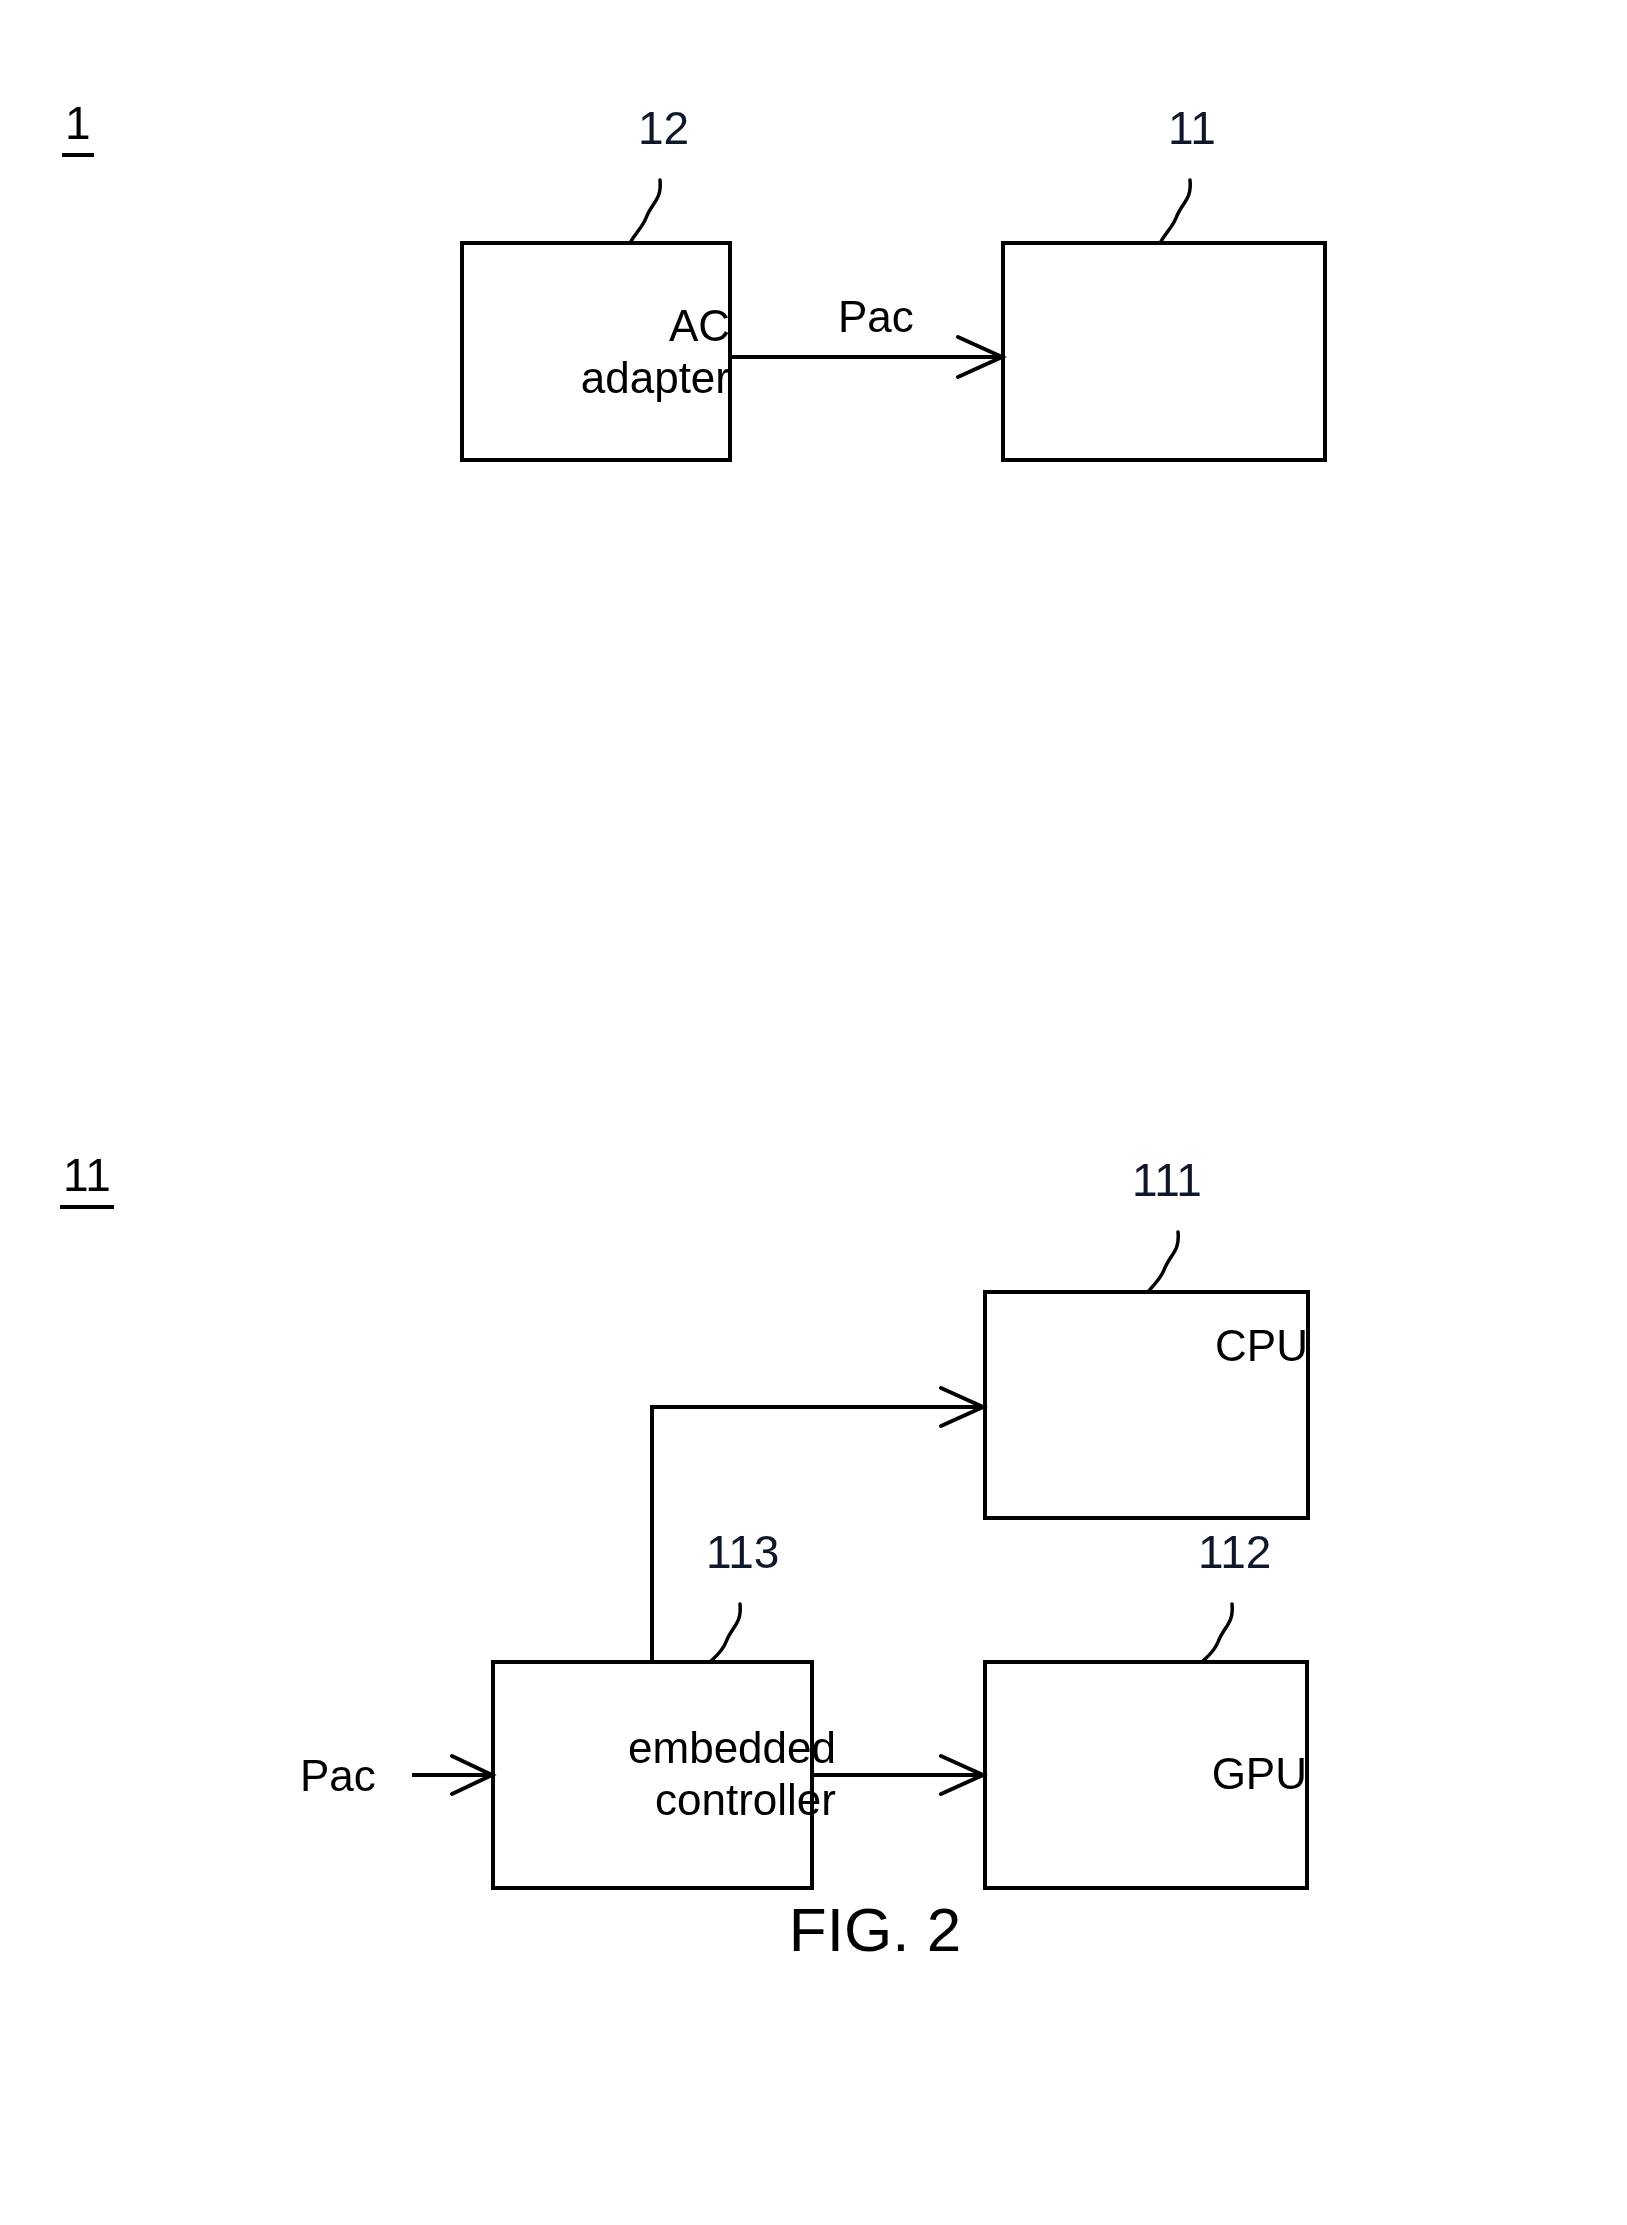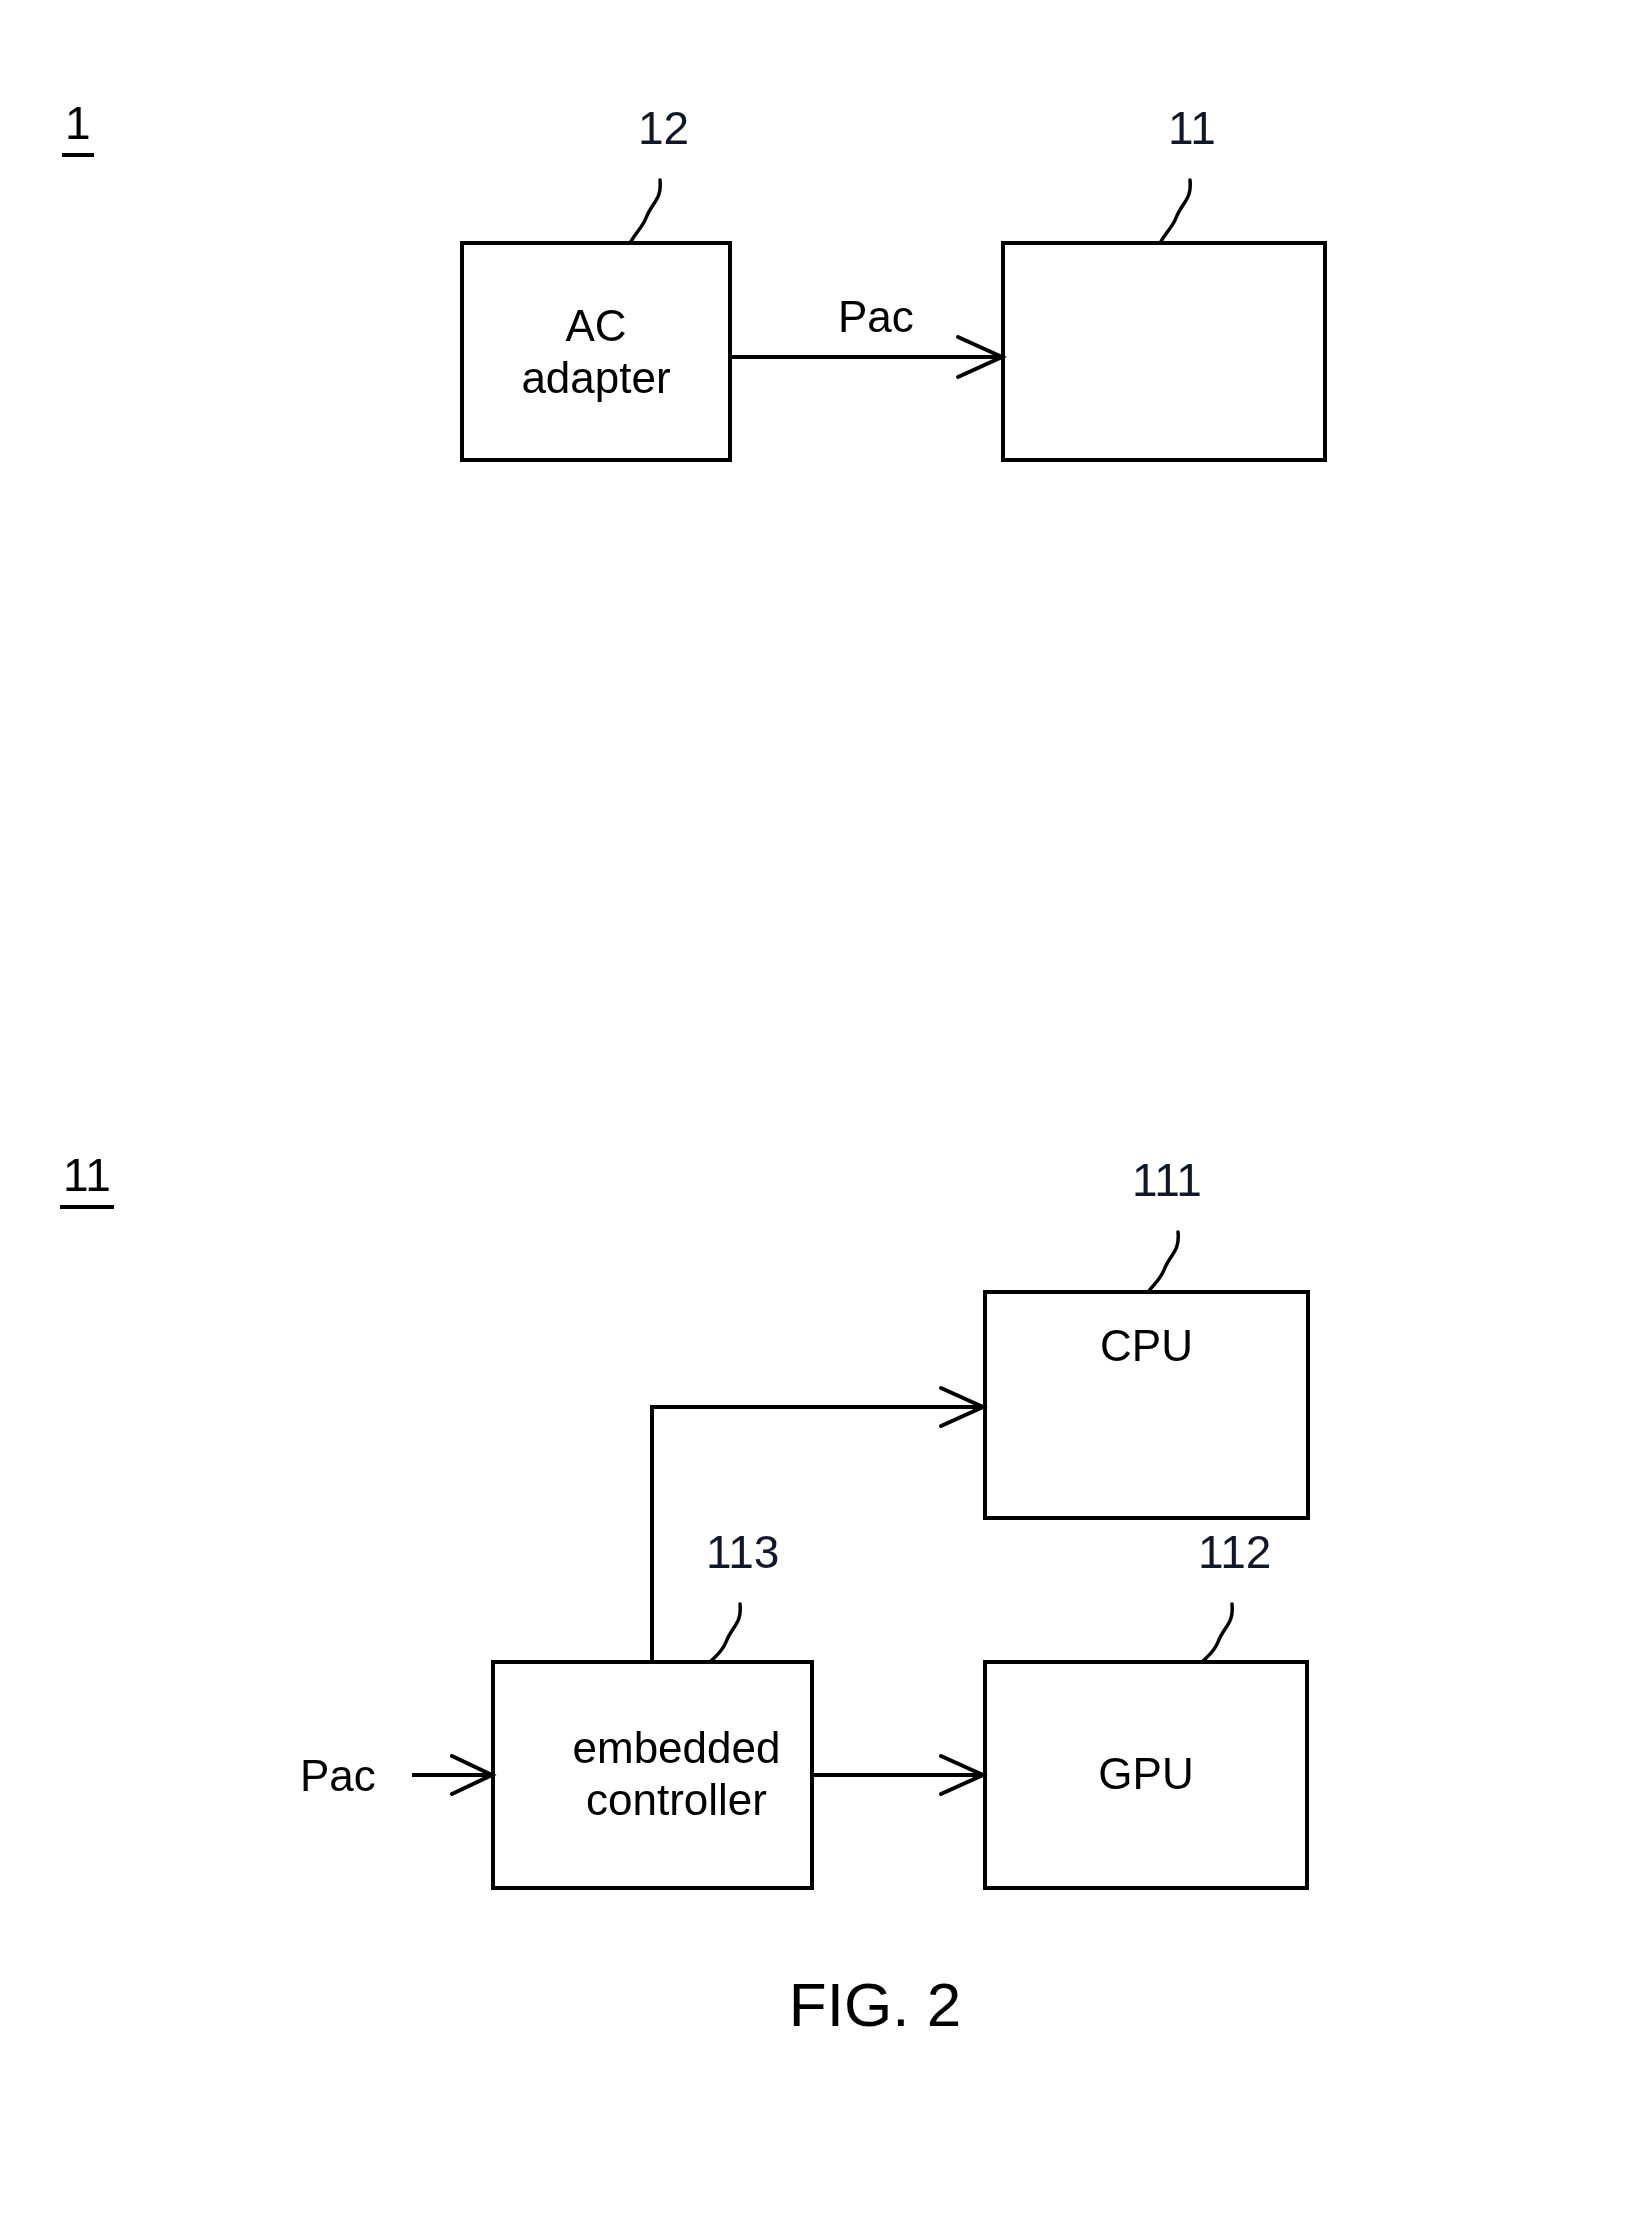--- a/index.html
+++ b/index.html
@@ -23,21 +23,21 @@
   }
   svg.figure-layer {
     position: absolute;
     left: 0; top: 0;
     width: 1627px;
     height: 2225px;
     overflow: visible;
   }
   .box-label {
     position: absolute;
-    text-align: center;
+    text-align: right;
     font-size: 44px;
     line-height: 52px;
     font-family: "Liberation Sans", sans-serif;
     color: #000000;
     white-space: pre-line;
   }
   .ref-num {
     position: absolute;
     font-size: 46px;
     line-height: 46px;
@@ -141,15 +141,15 @@
 
   <div class="box-label" style="left:985px; top:1748px; width:322px;">GPU</div>
 
   <div class="ref-num" style="left:706px; top:1529px;">113</div>
 
   <div class="box-label" style="left:517px; top:1722px; width:319px;">embedded
 controller</div>
 
   <div class="signal-label" style="left:300px; top:1754px;">Pac</div>
 
-  <div class="fig-caption" style="left:655px; top:1970px; width:440px;">FIG. 2</div>
+  <div class="fig-caption" style="left:655px; top:1895px; width:440px;">FIG. 2</div>
 
 </div>
 
 </body></html>

